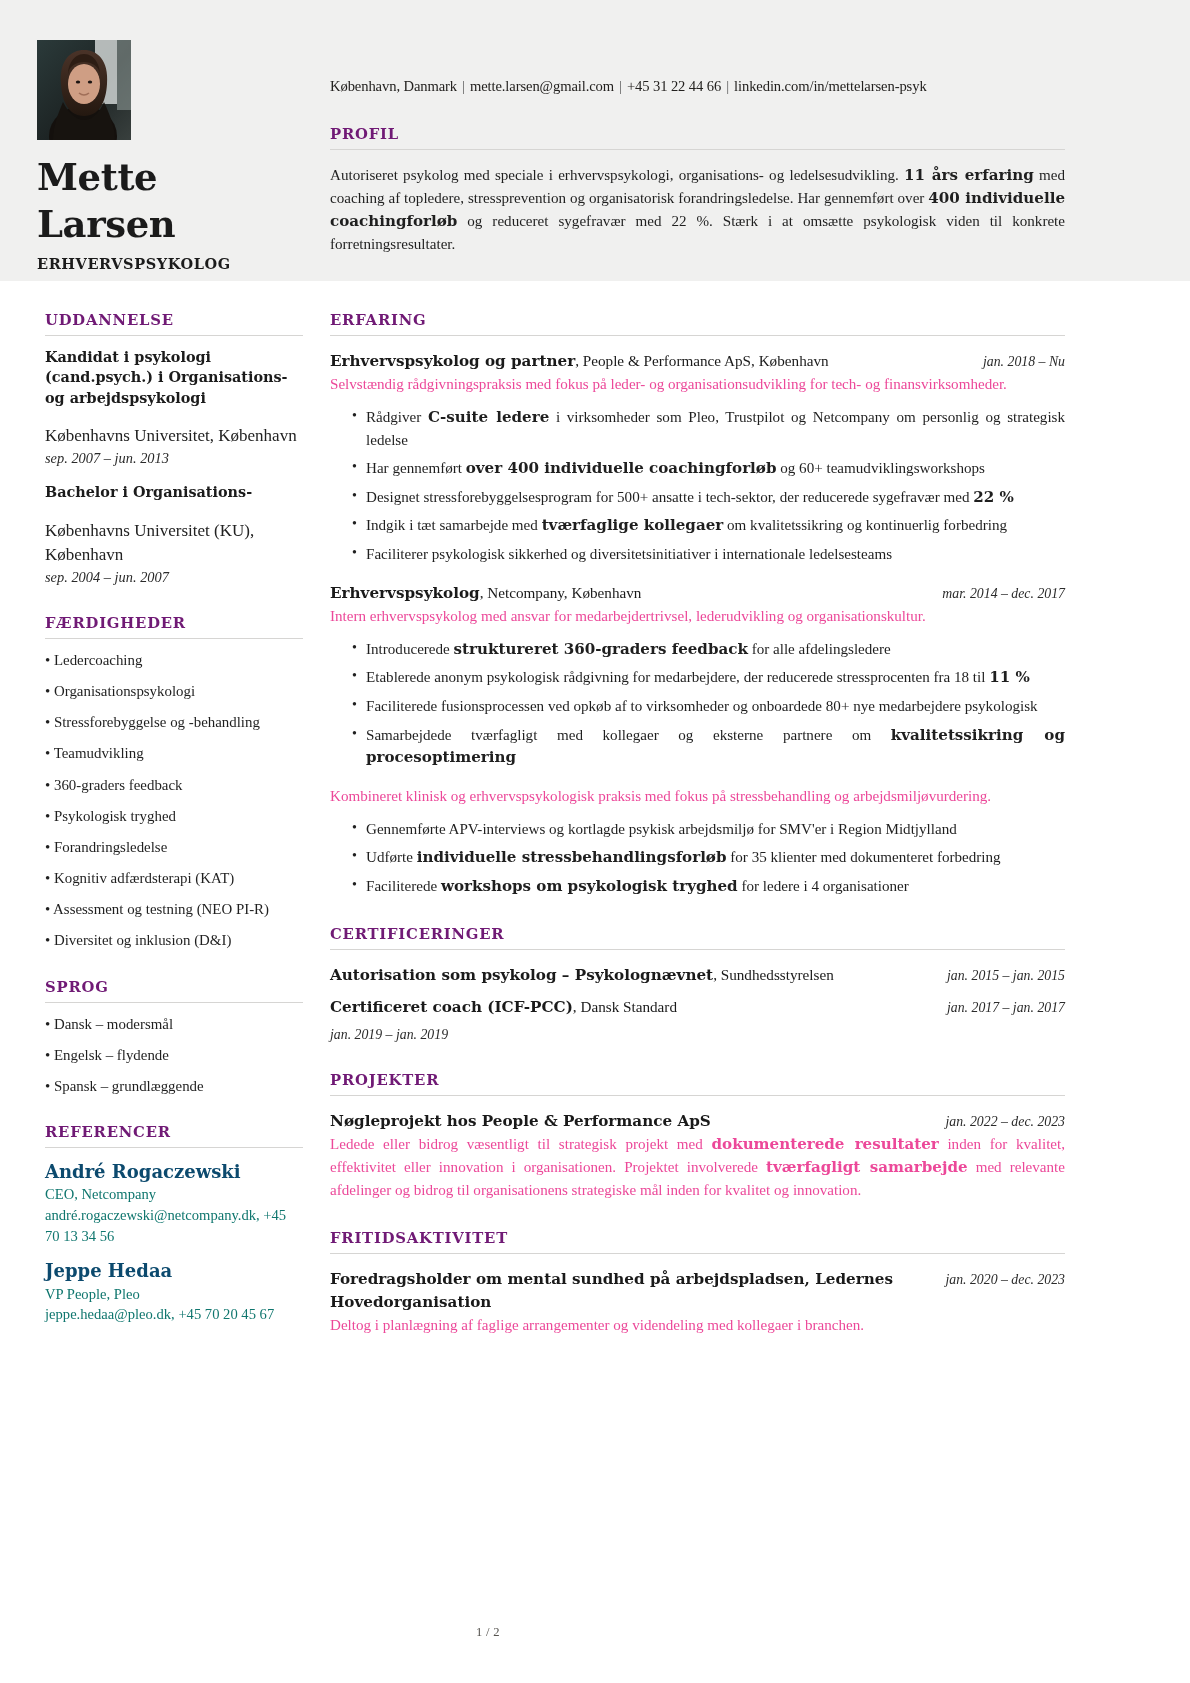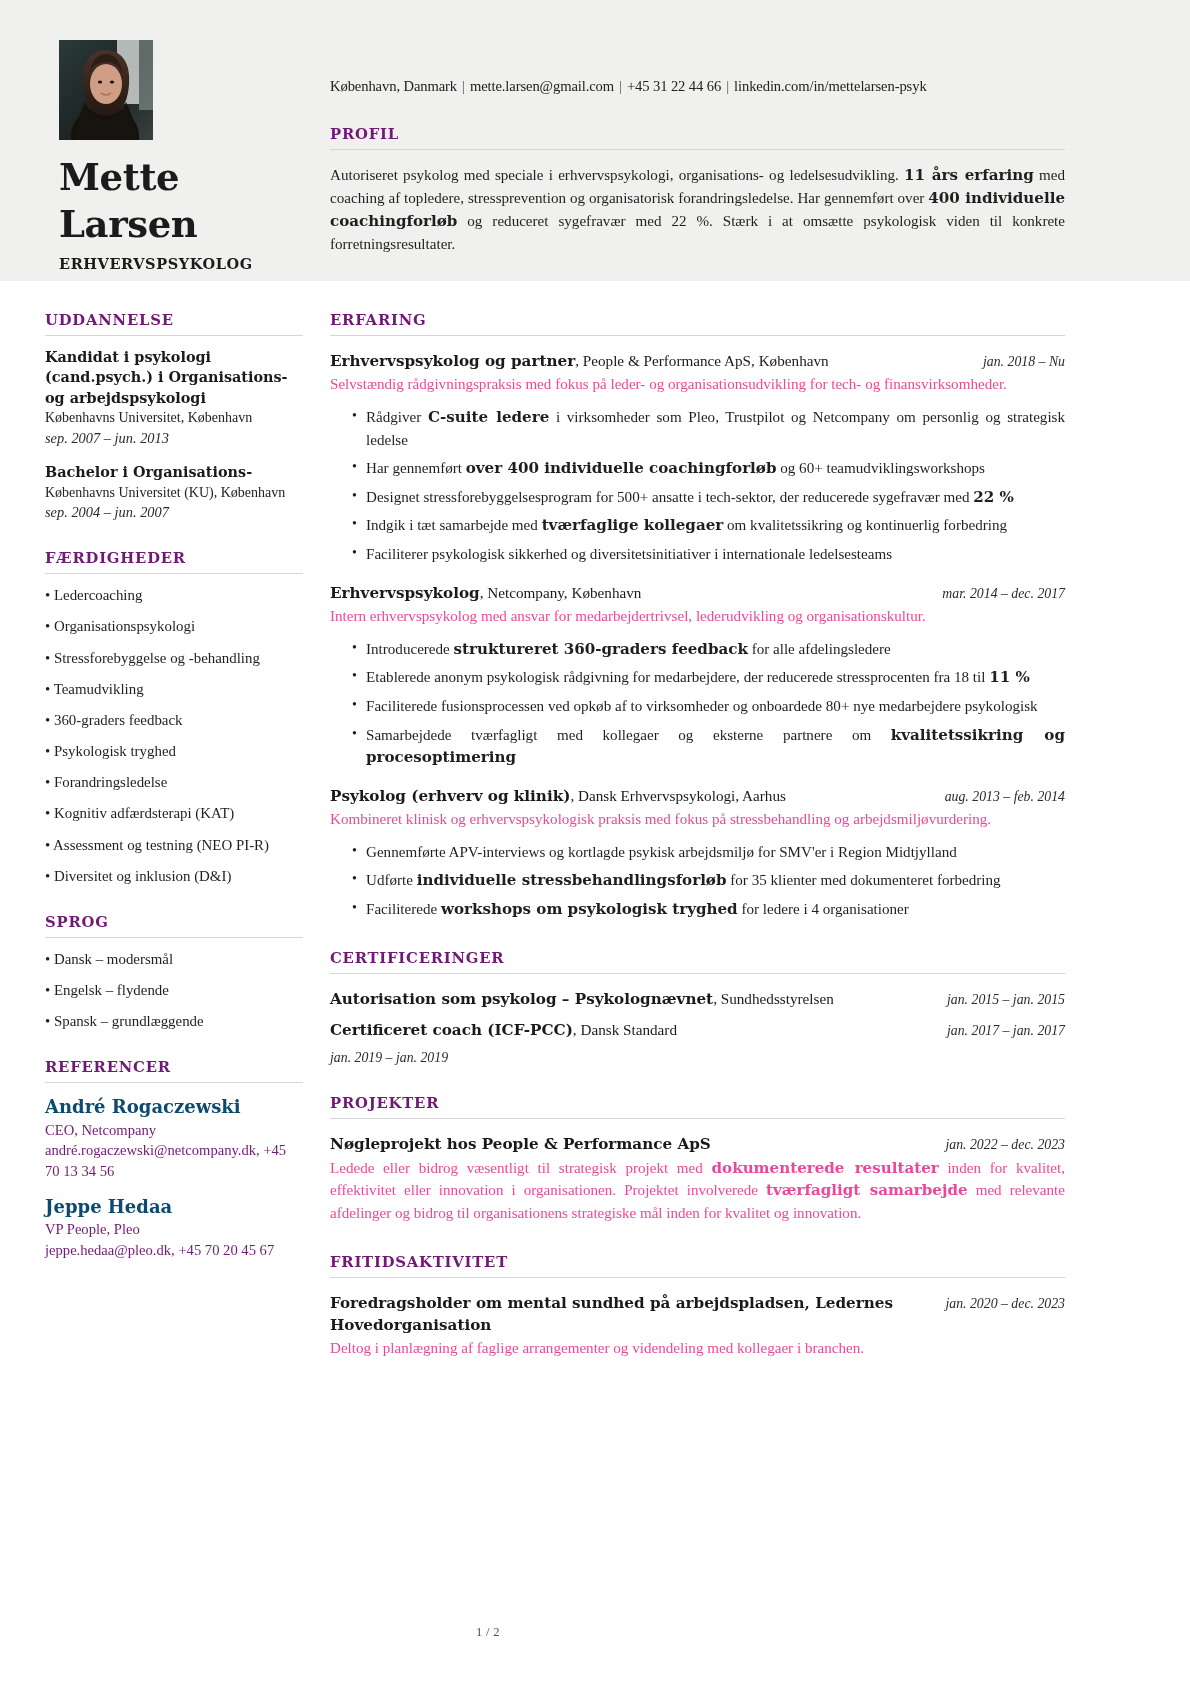--- a/index.html
+++ b/index.html
@@ -15,21 +15,21 @@
 
   
   #header-band {
     position: relative;
     background: #f0f0ef;
     height: 281px;
     width: 1190px;
   }
   #identity {
     position: absolute;
-    left: 59px;
+    left: 37px;
     top: 40px;
     width: 255px;
   }
   #photo {
     width: 94px;
     height: 100px;
     overflow: hidden;
     background: #2c2a28;
     border: 0;
     position: relative;
@@ -111,23 +111,24 @@
   .side-sec .sec-rule { margin-bottom: 11px; }
 
   .edu-deg {
     font-family: "DejaVu Serif", "Liberation Serif", serif;
     font-weight: 700;
     font-size: 14.4px;
     line-height: 1.42;
     color: #1b1b1b;
   }
   .edu-org {
-    font-size: 14px;
+    font-size: 17px;
     line-height: 1.42;
     color: #222;
+    margin-top: 16px;
   }
   .edu-date {
     font-style: italic;
     font-size: 14.4px;
     color: #2a2a2a;
     line-height: 1.45;
   }
   .edu-item + .edu-item { margin-top: 13px; }
 
   .bullet-li {
@@ -141,21 +142,21 @@
   .ref-name {
     font-family: "DejaVu Serif", "Liberation Serif", serif;
     font-weight: 700;
     font-size: 18px;
     color: #0c4a6e;
     line-height:1.4;
   }
   .ref-role, .ref-contact {
     font-size: 14.6px;
     line-height: 1.42;
-    color: #701a75;
+    color: #0f766e;
   }
 
   
   .main-sec { margin-bottom: 28px; }
   .entry { margin-bottom: 16px; }
   .entry-head {
     display: flex;
     align-items: baseline;
     justify-content: space-between;
     gap: 16px;
@@ -371,24 +372,20 @@
             </div>
             <div class="entry-desc">Intern erhvervspsykolog med ansvar for medarbejdertrivsel, lederudvikling og organisationskultur.</div>
             <ul class="dots">
               <li><span>Introducerede </span><b>struktureret 360-graders feedback</b><span> for alle afdelingsledere</span></li>
               <li><span>Etablerede anonym psykologisk rådgivning for medarbejdere, der reducerede stressprocenten fra 18 til </span><b>11 %</b></li>
               <li><span>Faciliterede fusionsprocessen ved opkøb af to virksomheder og onboardede 80+ nye medarbejdere psykologisk</span></li>
               <li><span>Samarbejdede tværfagligt med kollegaer og eksterne partnere om </span><b>kvalitetssikring og procesoptimering</b></li>
             </ul>
           </div>
           <div class="entry">
-            <div class="entry-head">
-              <div class="entry-title"><b>Psykolog (erhverv og klinik)</b>, Dansk Erhvervspsykologi, Aarhus</div>
-              <div class="entry-date">aug. 2013 – feb. 2014</div>
-            </div>
             <div class="entry-desc">Kombineret klinisk og erhvervspsykologisk praksis med fokus på stressbehandling og arbejdsmiljøvurdering.</div>
             <ul class="dots">
               <li><span>Gennemførte APV-interviews og kortlagde psykisk arbejdsmiljø for SMV'er i Region Midtjylland</span></li>
               <li><span>Udførte </span><b>individuelle stressbehandlingsforløb</b><span> for 35 klienter med dokumenteret forbedring</span></li>
               <li><span>Faciliterede </span><b>workshops om psykologisk tryghed</b><span> for ledere i 4 organisationer</span></li>
             </ul>
           </div>
         </div>
     </div>
 

